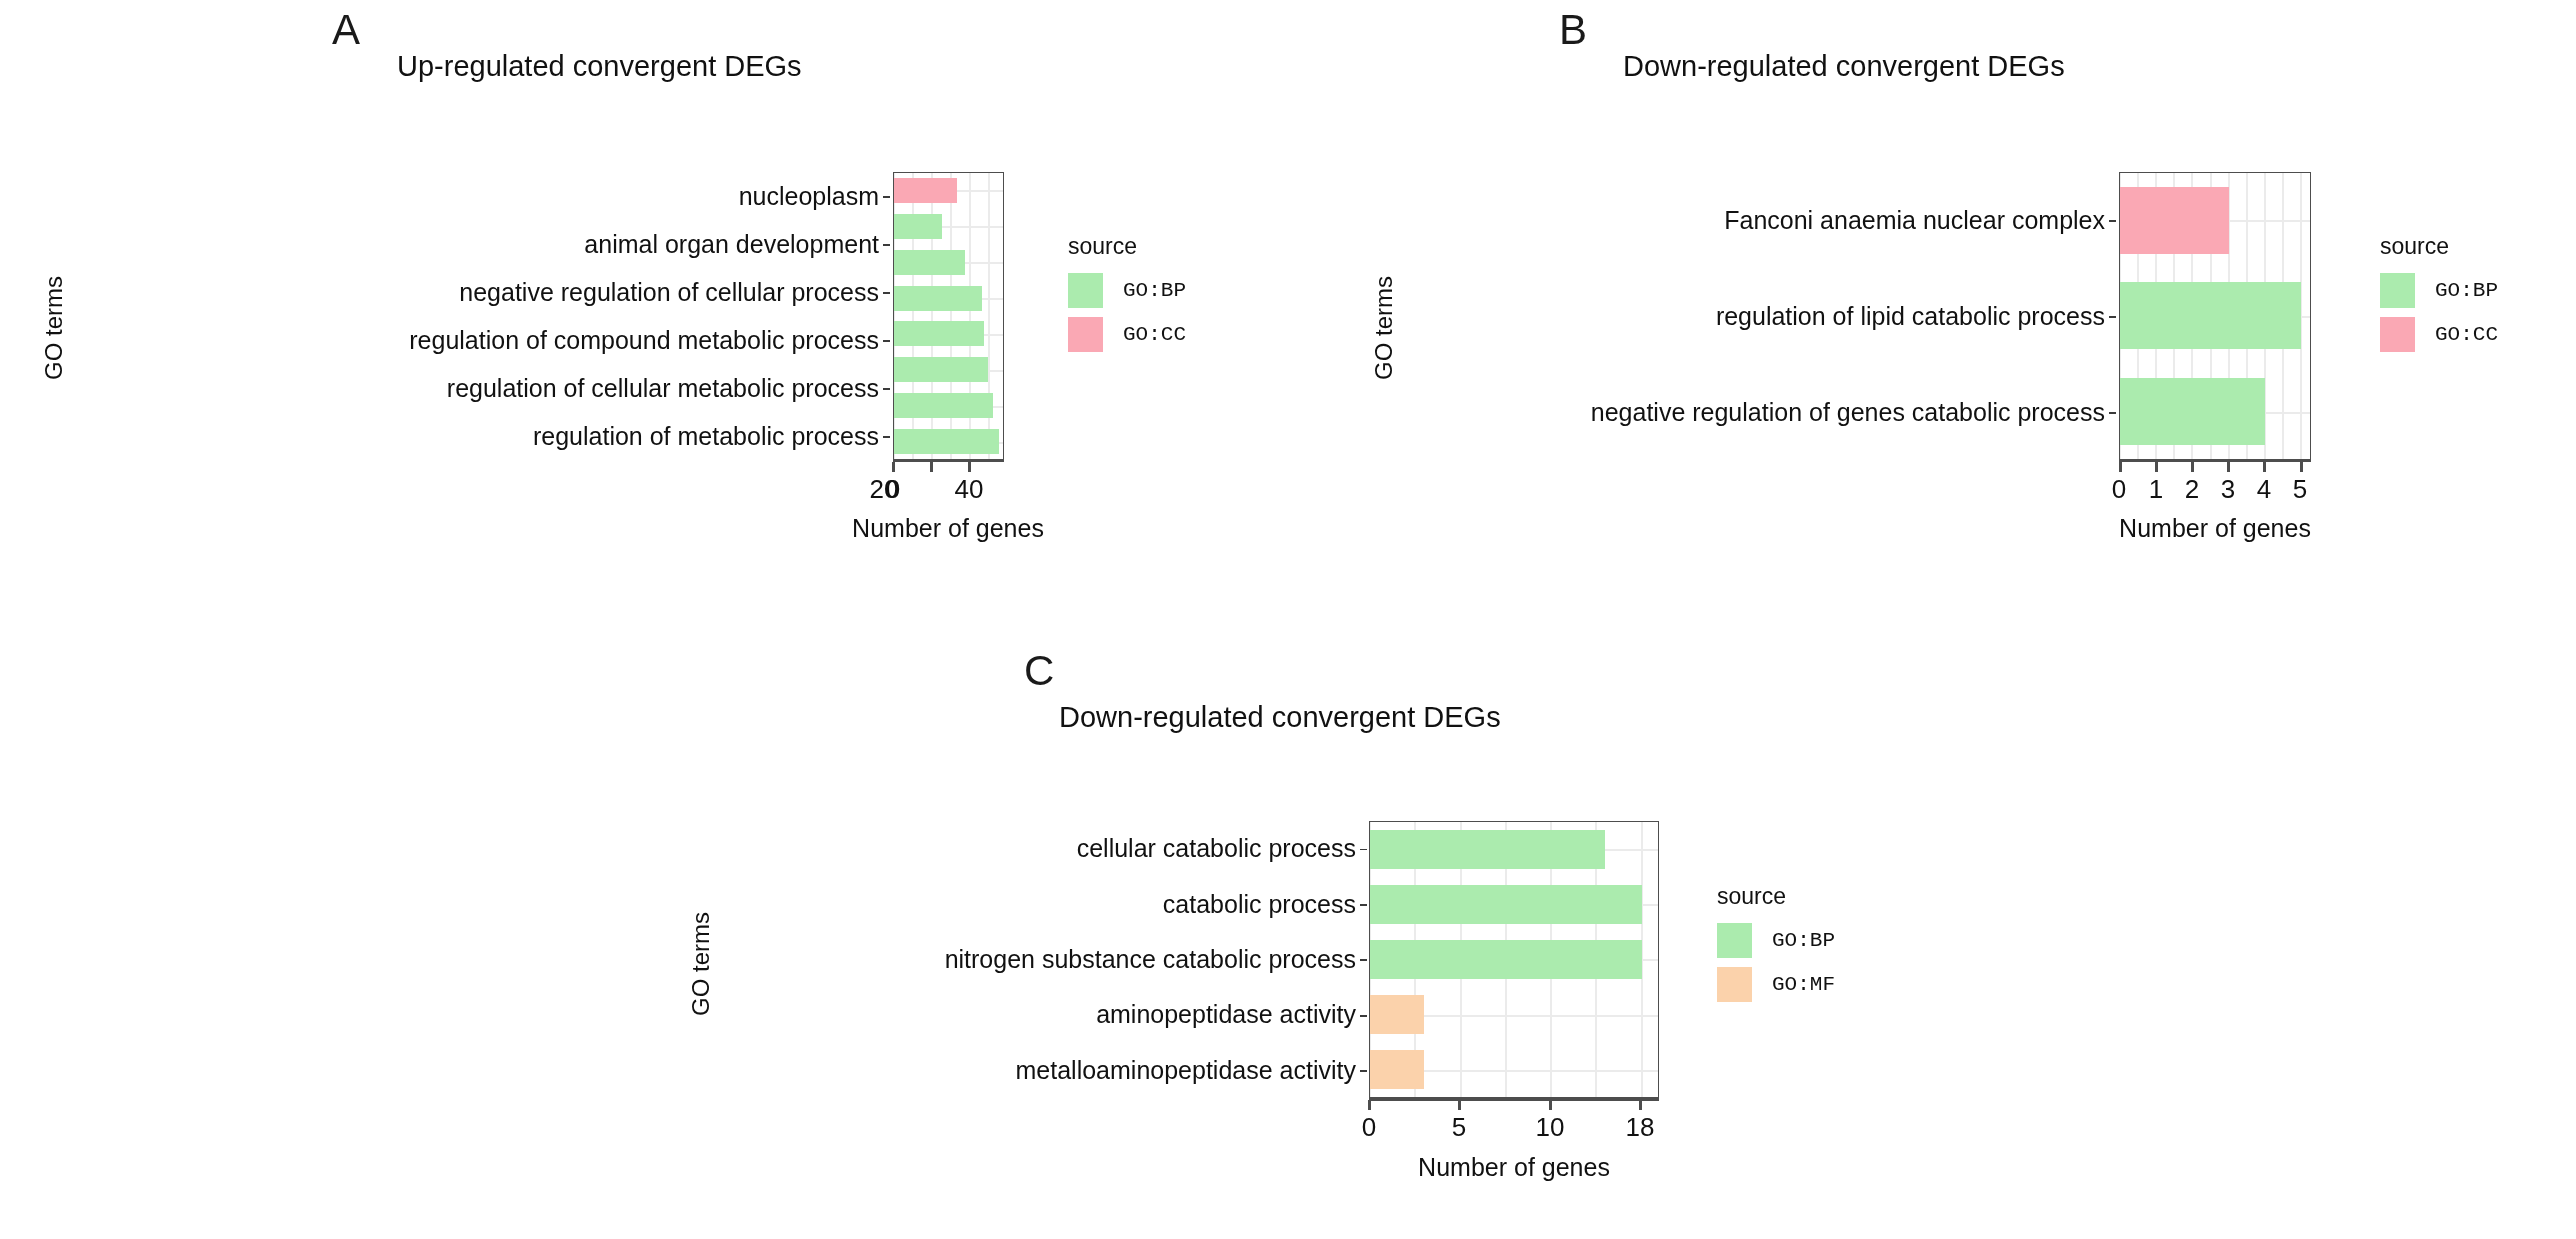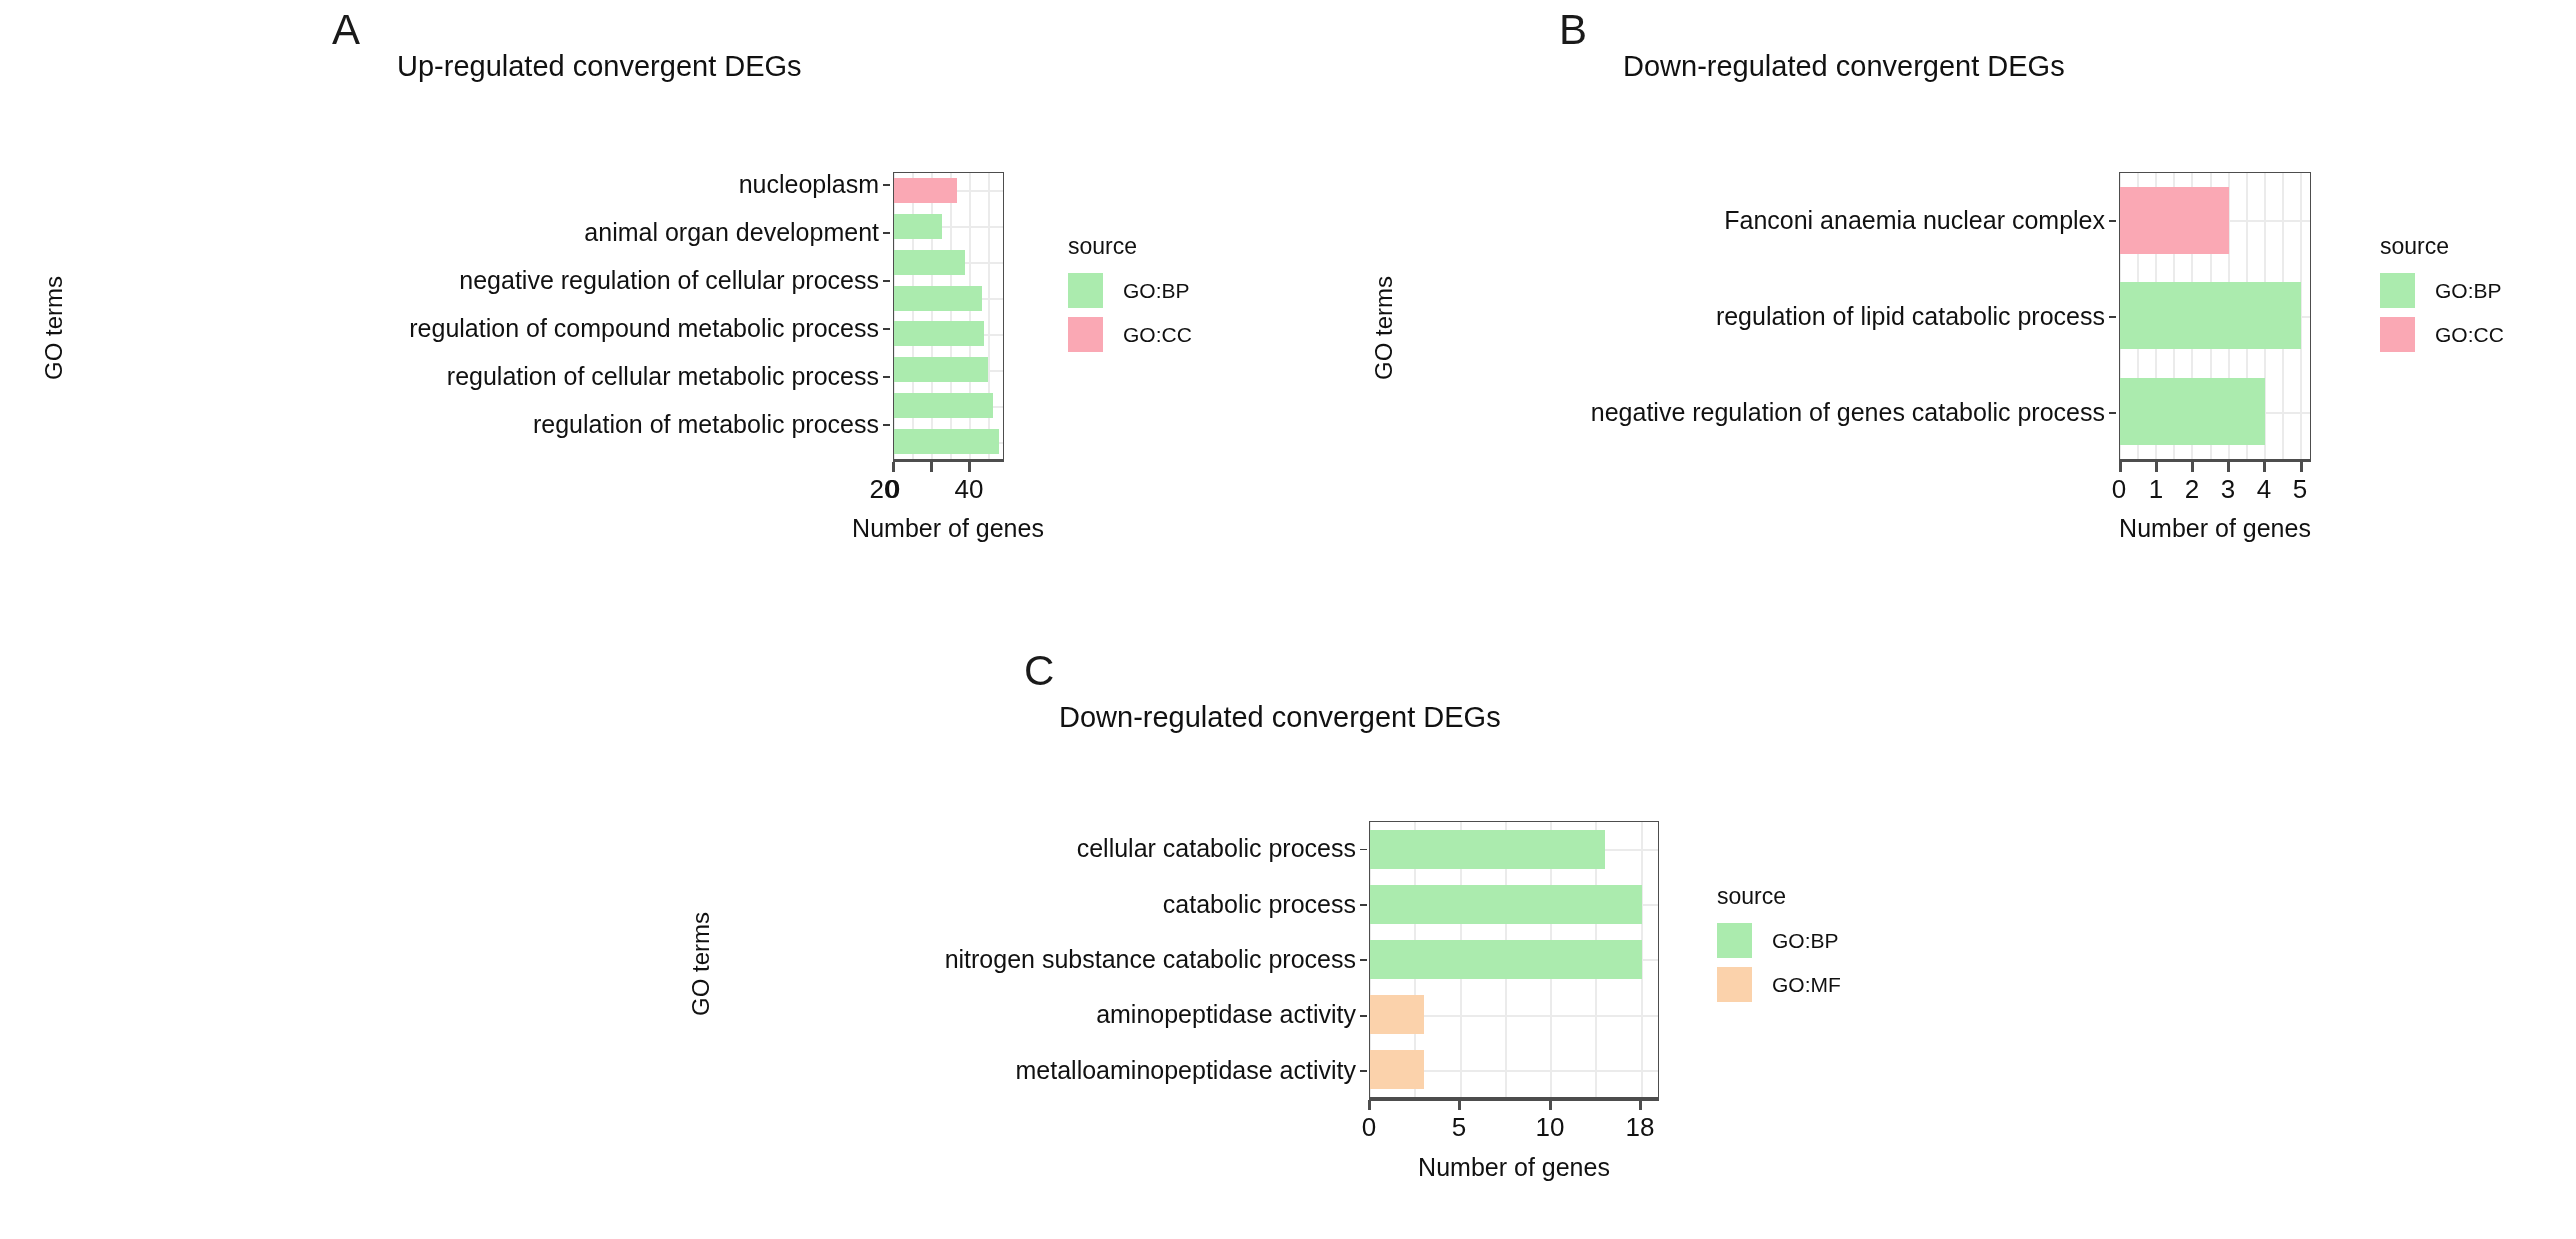--- a/index.html
+++ b/index.html
@@ -157,32 +157,33 @@
   }
   .legend-swatch {
     width: 35px;
     height: 35px;
   }
   .legend-label {
     font-size: 21px;
     color: #111;
     margin-left: 20px;
     line-height: 1;
+    font-family: Liberation Mono, monospace;
   }
 </style>
 </head>
 <body>
 
 <div class="panel">
   <div class="panel-letter" style="left:332px; top:9.2px;">A</div>
   <div class="panel-title" style="left:397px; top:52px;">Up-regulated convergent DEGs</div>
 
   <div class="ylab" style="left:-20px; top:314px; width:148px; text-align:center;">GO terms</div>
 
-  <div class="cat-labels" id="catlabels-A" style="left:37px; top:160px; width:853px; height:288px;text-align:center;">
+  <div class="cat-labels" id="catlabels-A" style="left:37px; top:172px; width:853px; height:288px;text-align:center;">
       <div class="cat-label">nucleoplasm</div>
       <div class="cat-label">animal organ development</div>
       <div class="cat-label">negative regulation of cellular process</div>
       <div class="cat-label">regulation of compound metabolic process</div>
       <div class="cat-label">regulation of cellular metabolic process</div>
       <div class="cat-label">regulation of metabolic process</div>
     </div>
 
   <div class="plot-area" id="plot-A" style="left:893px; top:172px; width:111px; height:288px;">
       <div class="grid-v" style="left: -0.9px;"></div>

